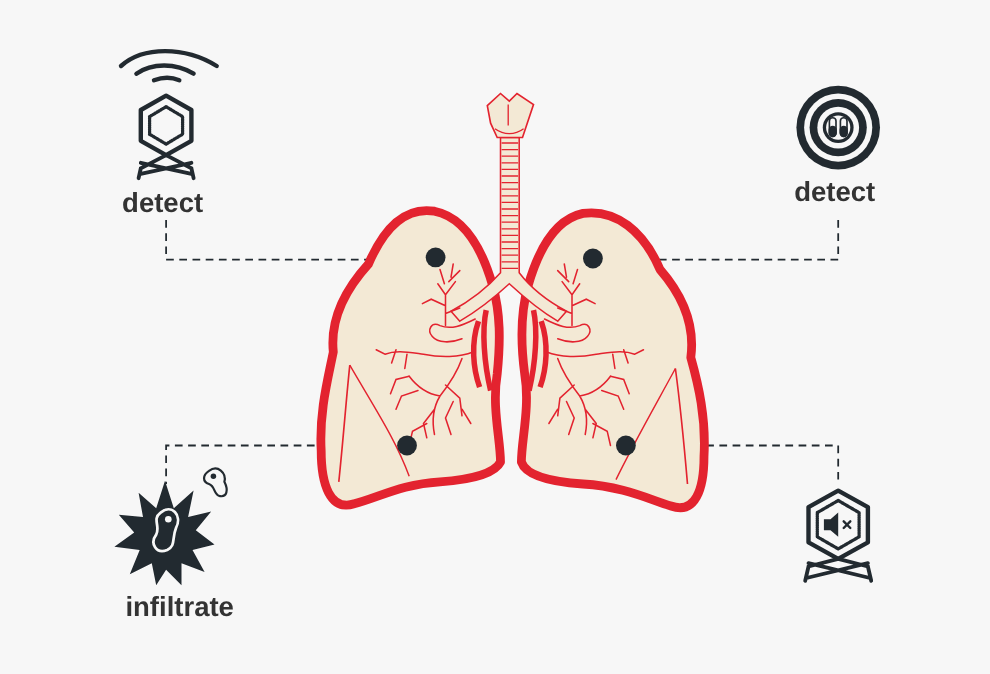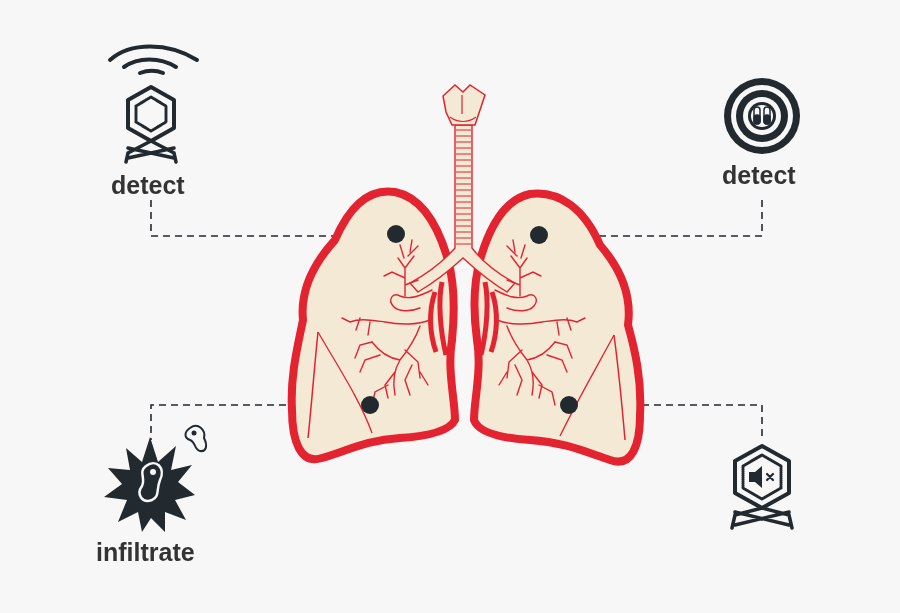--- a/index.html
+++ b/index.html
@@ -15,21 +15,21 @@
       position: absolute;
       font-family: "Liberation Sans", sans-serif;
       font-weight: bold;
       color: #333333;
       font-size: 25px;
       line-height: 1;
       white-space: nowrap;
     }
     #lbl-detect { left: 111px; top: 173px; }
     #lbl-target { left: 722px; top: 163px; }
-    #lbl-infiltrate { left: 96px; top: 540px; text-align: center; }
+    #lbl-infiltrate { left: 114px; top: 540px; text-align: center; }
     #lbl-sabotage { left: 685px; top: 545px; }
     svg { position: absolute; left: 0; top: 0; }
   </style>
 </head>
 <body>
 
 <div class="stage">
 <svg width="900" height="613" viewBox="0 0 900 613">
 
   <g fill="none" stroke="#222a30" stroke-width="1.6" stroke-dasharray="7,5">

